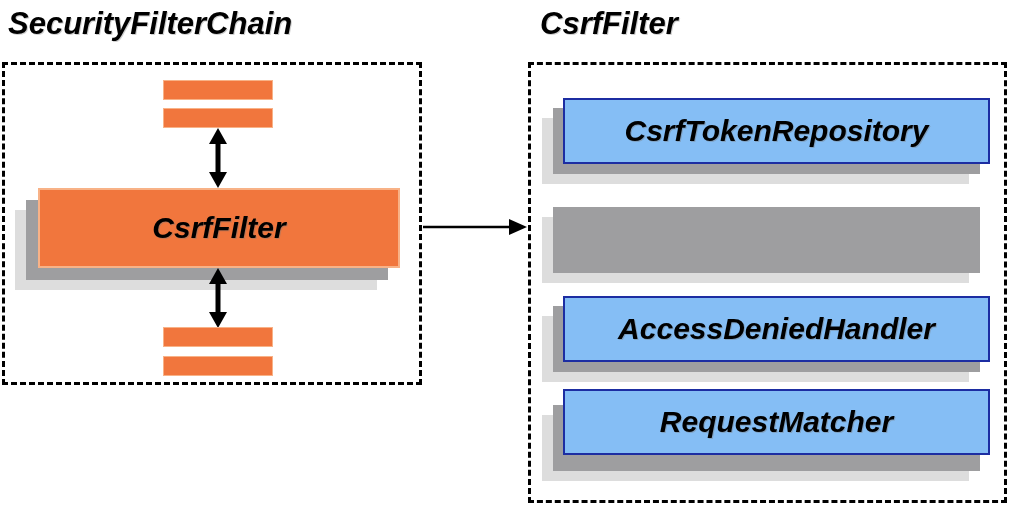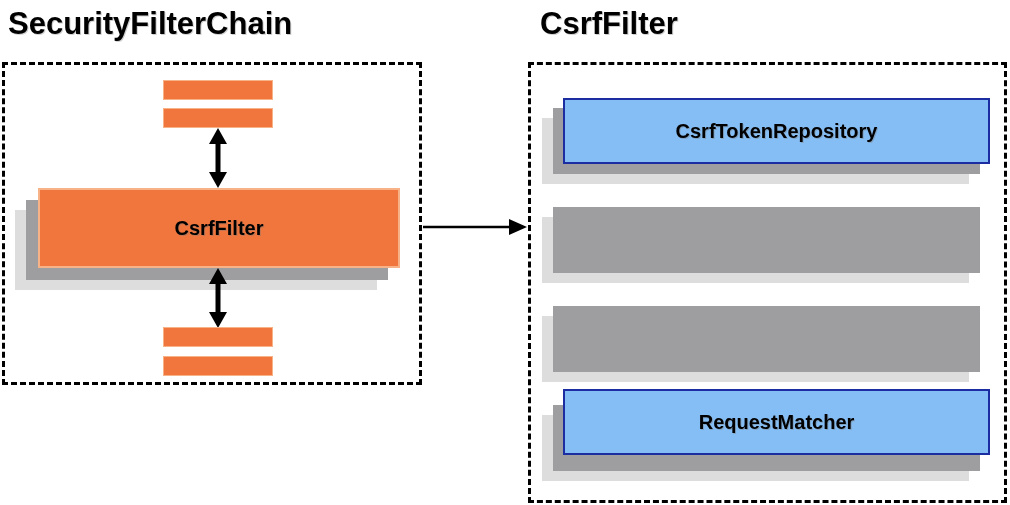--- a/index.html
+++ b/index.html
@@ -1,18 +1,19 @@
 <!DOCTYPE html>
 <html style="--c-orange_fill: #F1763D; --c-orange_border: #F8B287; --c-blue_fill: #85BEF5; --c-blue_border: #1C2DA2; --c-shadow_dark: #9E9EA0; --c-shadow_light: #DDDDDD; --c-border_black: #000000; --c-arrow_black: #000000;"><head>
 <meta charset="utf-8">
 <style>
   html,body{margin:0;padding:0;background:#fff;}
   .canvas{
     position:relative;width:1010px;height:505px;background:#fff;overflow:hidden;
     font-family:"Liberation Sans","DejaVu Sans",sans-serif;
+    font-style:italic;
   }
   .title{
     position:absolute;font-size:31px;font-weight:bold;color:#000;
     letter-spacing:0px;white-space:nowrap;
     text-shadow:1px 1px 0 rgba(150,150,150,.45);
   }
   .panel{
     position:absolute;border:3px dashed var(--c-border_black,#000);
     box-sizing:border-box;background:transparent;
   }
@@ -33,21 +34,21 @@
     border:2px solid var(--c-orange_border,#F8B287);
     display:flex;align-items:center;justify-content:center;
   }
   .blue-box{
     position:absolute;width:427px;height:66px;box-sizing:border-box;
     background:var(--c-blue_fill,#85BEF5);
     border:2px solid var(--c-blue_border,#1C2DA2);
     display:flex;align-items:center;justify-content:center;
   }
   .box-label{
-    font-size:20px;font-weight:bold;color:#000;white-space:nowrap;
+    font-size:30px;font-weight:bold;color:#000;white-space:nowrap;
     text-shadow:1px 1px 0 rgba(120,120,120,.4);
   }
   .arrow-svg{position:absolute;display:block;}
 </style>
 </head>
 <body>
 
 <div class="canvas">
 
   <div class="title" style="left:8px;top:6px">SecurityFilterChain</div>
@@ -92,20 +93,23 @@
     <div class="shadow dark sz-blue" style="left:22px;top:43px"></div>
     <div class="blue-box" style="left:32px;top:33px">
       <span class="box-label">CsrfTokenRepository</span>
     </div>
 
     <div class="shadow light sz-blue" style="left:11px;top:152px"></div>
     <div class="shadow dark sz-blue" style="left:22px;top:142px"></div>
 
     <div class="shadow light sz-blue" style="left:11px;top:251px"></div>
     <div class="shadow dark sz-blue" style="left:22px;top:241px"></div>
+    <div class="blue-box" style="left:32px;top:231px">
+      <span class="box-label">AccessDeniedHandler</span>
+    </div>
 
     <div class="shadow light sz-blue" style="left:11px;top:350px"></div>
     <div class="shadow dark sz-blue" style="left:22px;top:340px"></div>
     <div class="blue-box" style="left:32px;top:324px">
       <span class="box-label">RequestMatcher</span>
     </div>
 
   </div>
 </div>
 

